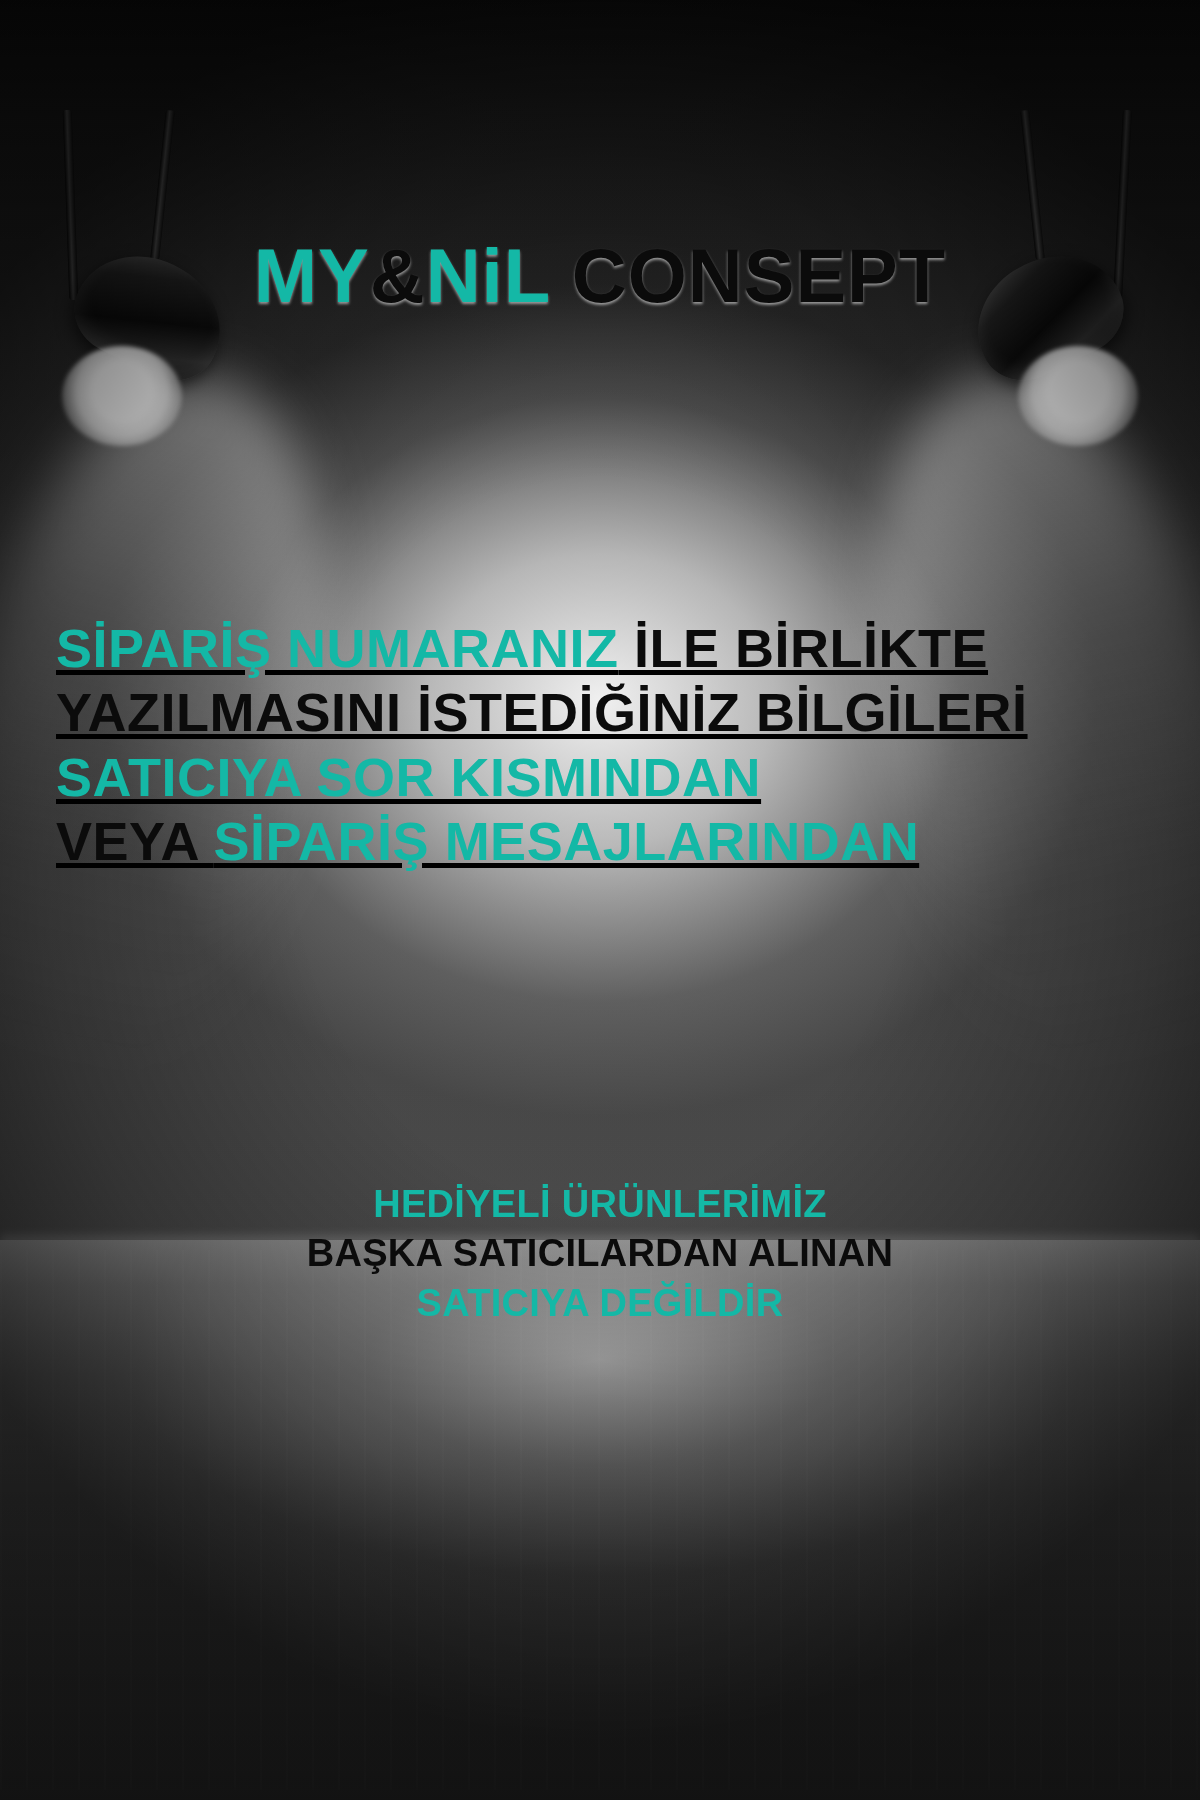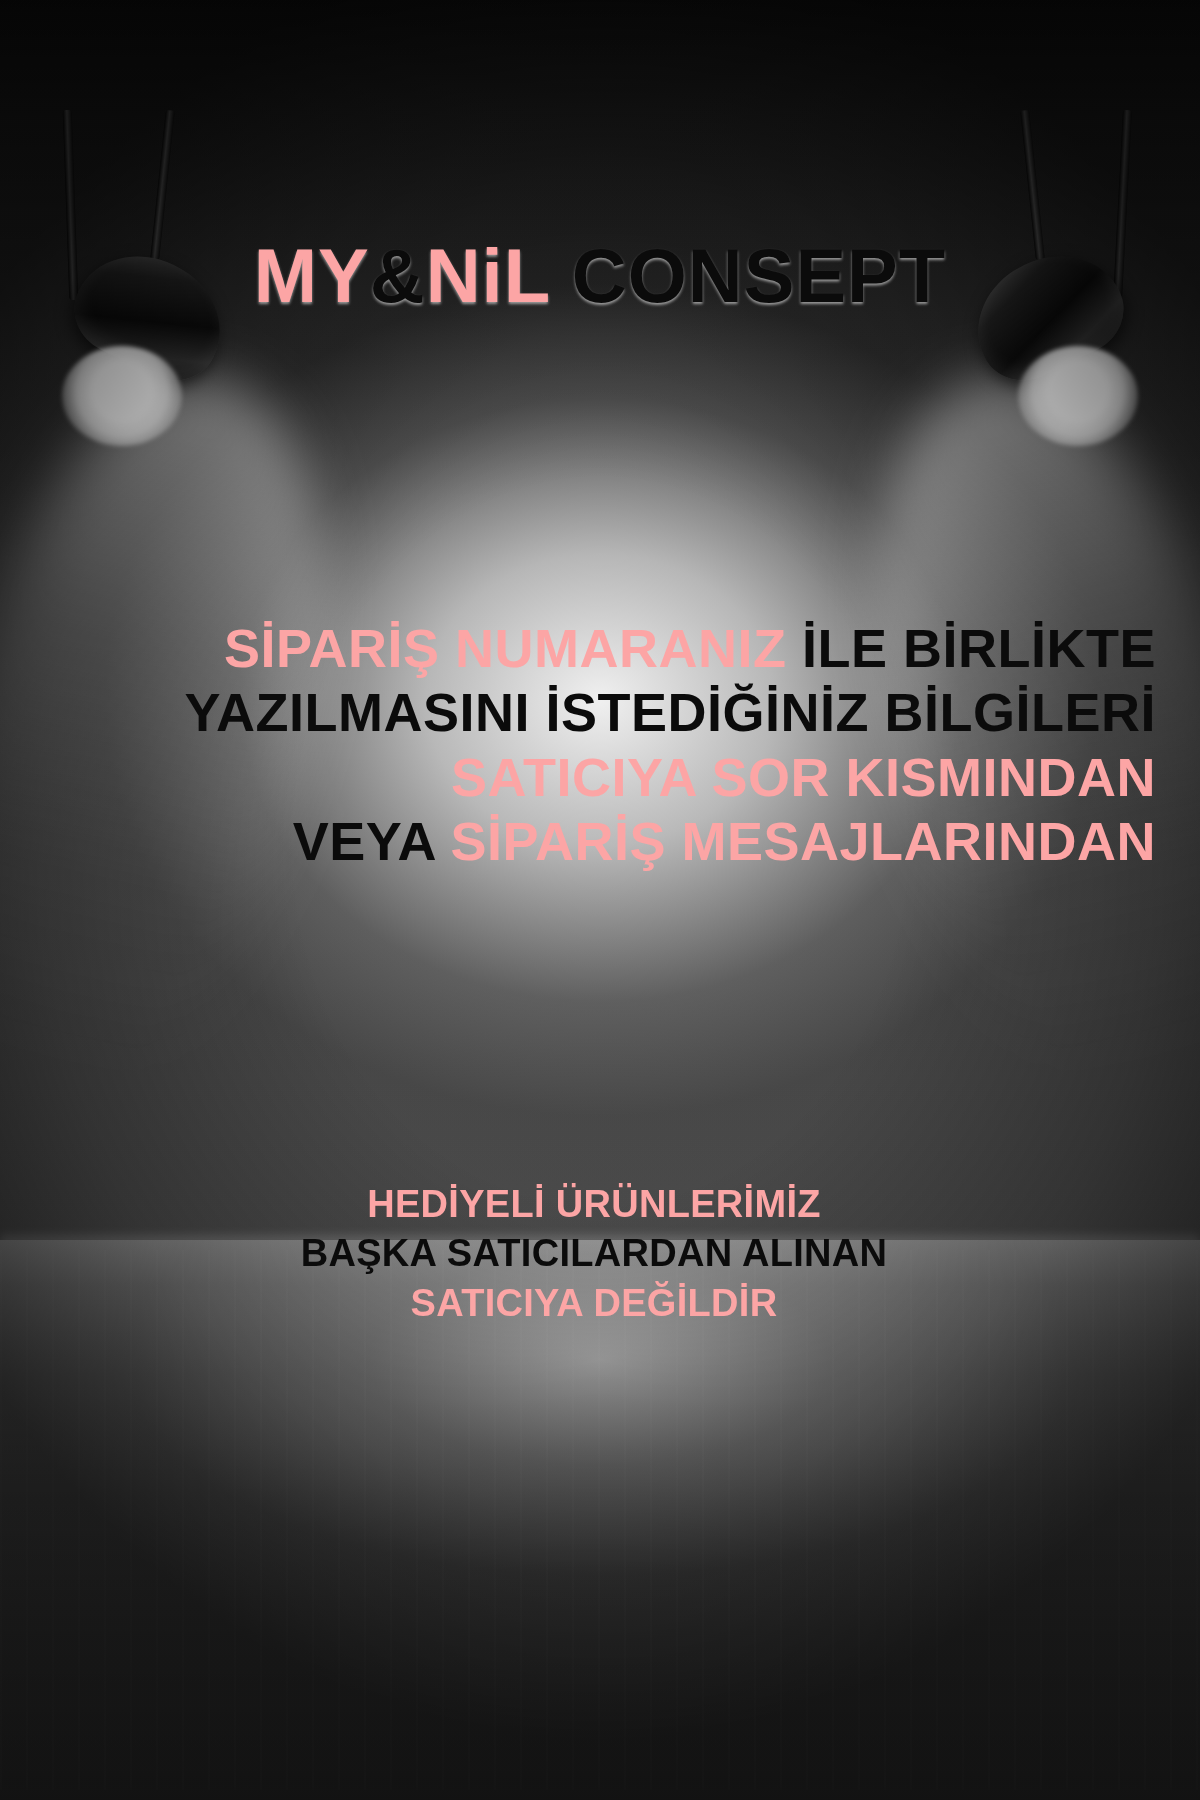--- a/index.html
+++ b/index.html
@@ -110,53 +110,54 @@
     width: 340px;
     height: 700px;
     background: linear-gradient(180deg, rgba(255,255,255,0.55) 0%, rgba(255,255,255,0.20) 38%, rgba(255,255,255,0.04) 72%, rgba(255,255,255,0) 100%);
     filter: blur(26px);
     border-radius: 50% 50% 42% 42%;
   }
   .lamp-left .beam  { left: -70px; top: 260px; transform: rotate(13deg); }
   .lamp-right .beam { left: 30px;  top: 260px; transform: rotate(-13deg); }
 
   
-  .red { color: #fca5a5; }
+  .red { color: #14b8a6; }
   .black { color: #0b0b0b; }
 
   .brand {
     position: absolute;
     left: 0; top: 232px;
     width: 1200px;
     text-align: center;
     font-size: 76px;
     font-weight: bold;
     letter-spacing: 1px;
     z-index: 5;
     text-shadow: 0 2px 3px rgba(255,255,255,0.55);
   }
 
   .message {
     position: absolute;
-    left: 76px; top: 616px;
+    left: 56px; top: 616px;
     width: 1080px;
-    text-align: right;
+    text-align: left;
     z-index: 5;
+    text-decoration: underline;
   }
   .message .line {
     font-size: 54px;
     font-weight: bold;
     line-height: 1.19;
     letter-spacing: 0.5px;
     white-space: nowrap;
   }
 
   .note {
     position: absolute;
-    left: 204px; top: 1180px;
+    left: 210px; top: 1180px;
     width: 780px;
     text-align: center;
     z-index: 5;
   }
   .note .line {
     font-size: 38px;
     font-weight: bold;
     line-height: 1.30;
     letter-spacing: 0.3px;
     white-space: nowrap;

